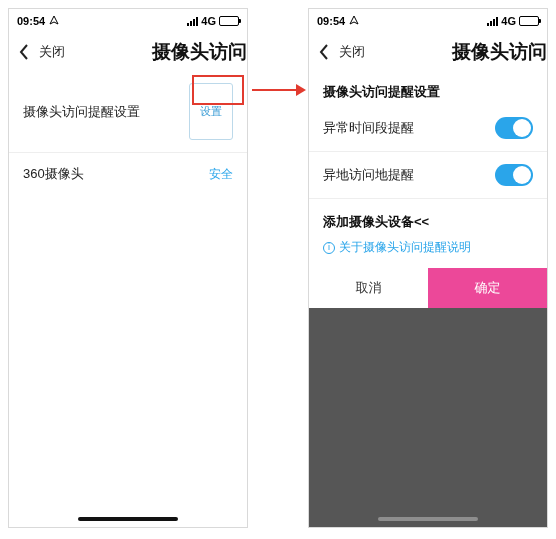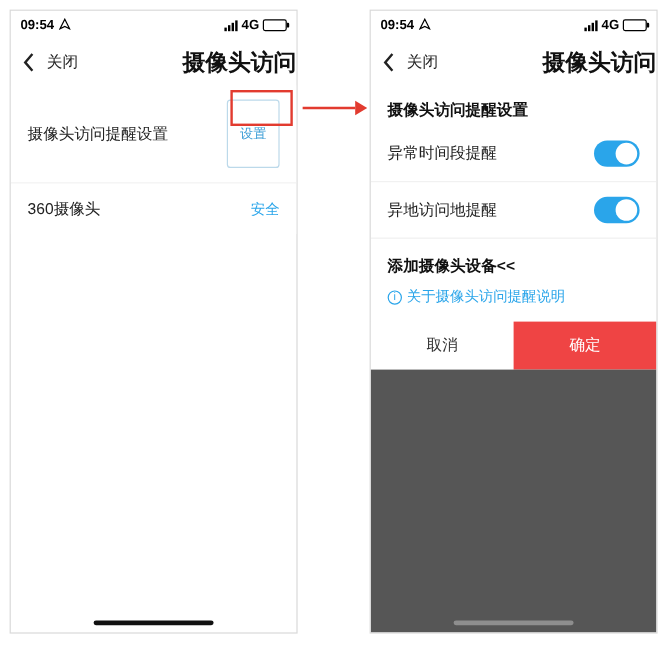--- a/index.html
+++ b/index.html
@@ -131,21 +131,21 @@
     font-size:9px;color:#2aa5ea;line-height:1;
   }
 
   
   .confirm-bar { display:flex; height:40px; }
   .confirm-bar > div {
     flex:1; display:flex;align-items:center;justify-content:center;
     font-size:13px;
   }
   .btn-cancel { background:#fff; color:#333; }
-  .btn-confirm { background:#ef4444; color:#fff; }
+  .btn-confirm { background:#ec4899; color:#fff; }
 
   .dark-area {
     background:#565656;
     flex:1;
   }
   .right-body { display:flex; flex-direction:column; height:calc(100% - 24px - 38px); }
 
   
   .home-indicator {
     position:absolute; bottom:6px; left:50%; transform:translateX(-50%);

